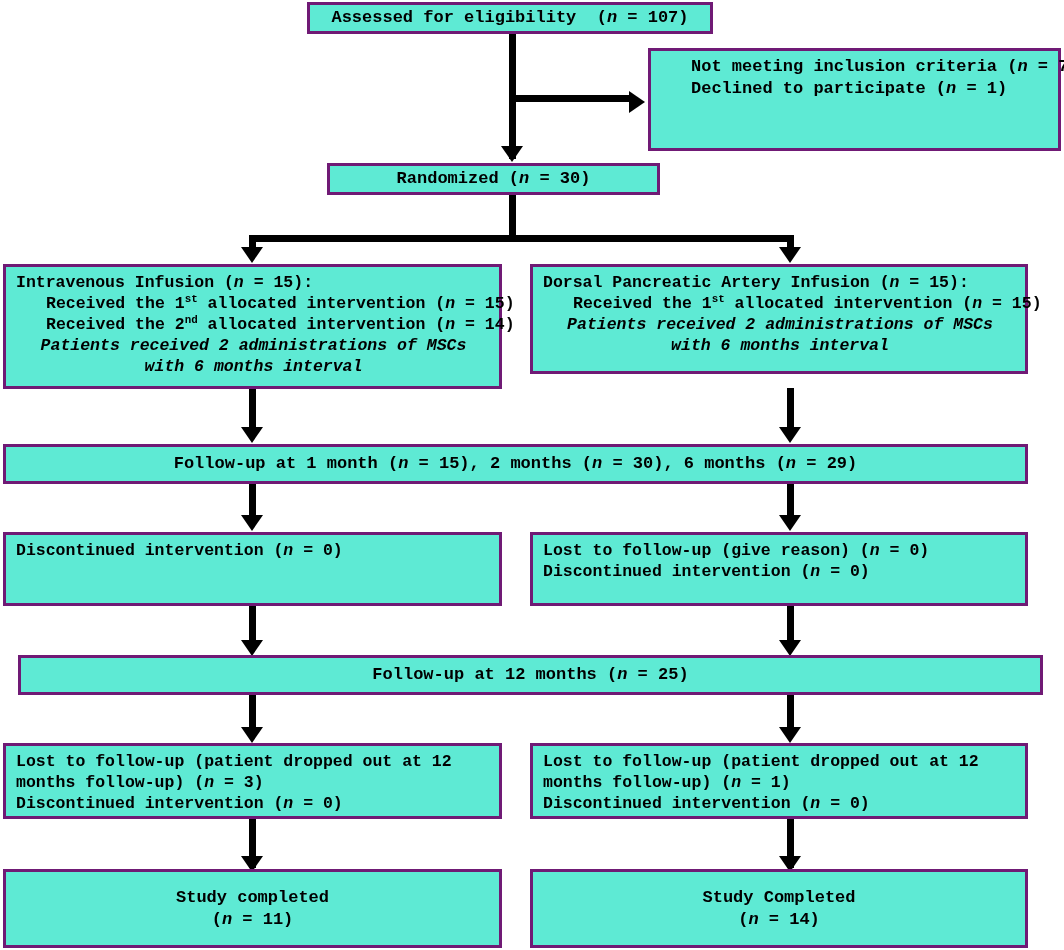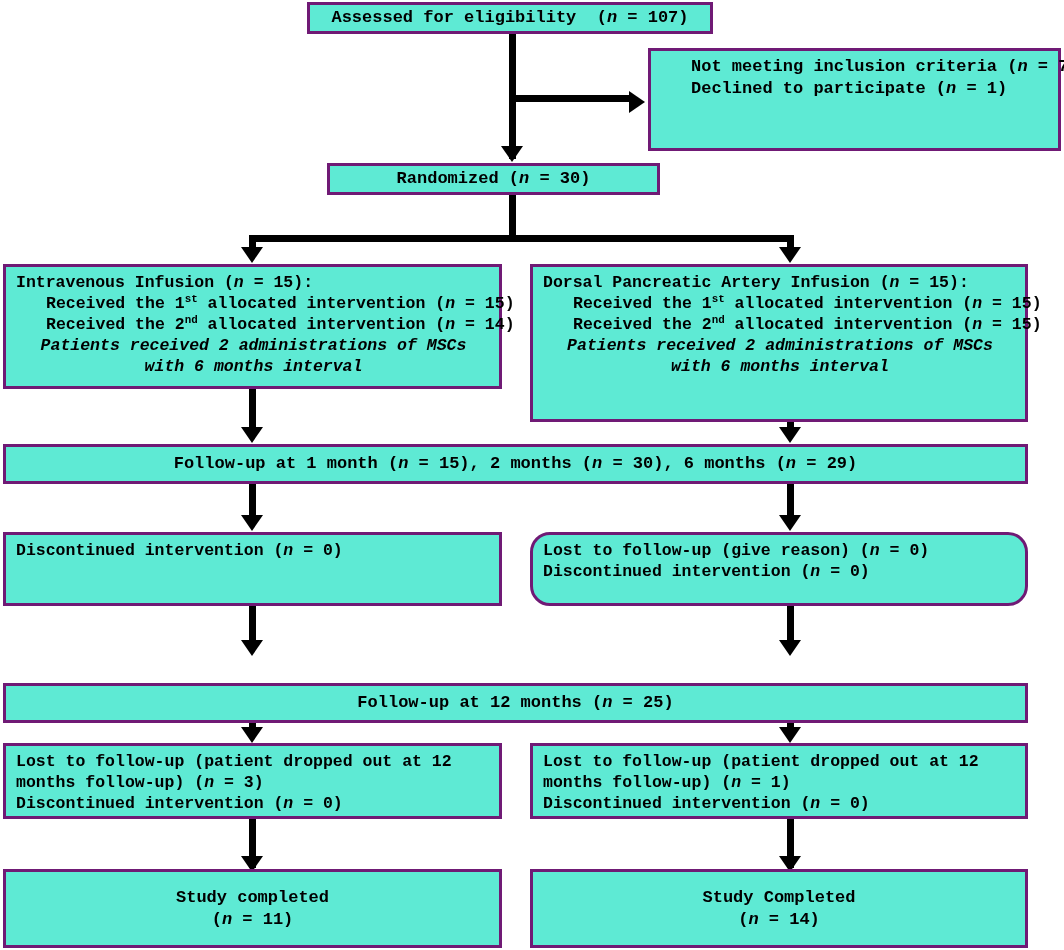--- a/index.html
+++ b/index.html
@@ -160,55 +160,52 @@
     </div>
     <div class="ln ind1">
       <span>Received the 1</span><sup>st</sup><span> allocated intervention (</span><span class="nvar">n</span><span> = 15)</span>
     </div>
     <div class="ln ind1">
       <span>Received the 2</span><sup>nd</sup><span> allocated intervention (</span><span class="nvar">n</span><span> = 14)</span>
     </div>
     <div class="ital">Patients received 2 administrations of MSCs with  6 months interval</div>
   </div>
 
-  <div class="box pad" style="left:530px; top:264px; width:498px; height:158px; font-size:16.5px;">
+  <div class="box pad" style="left:530px; top:264px; width:498px; height:110px; font-size:16.5px;">
     <div class="ln">
       <span>Dorsal Pancreatic Artery Infusion (</span><span class="nvar">n</span><span> = 15):</span>
     </div>
     <div class="ln ind1">
       <span>Received the 1</span><sup>st</sup><span> allocated intervention (</span><span class="nvar">n</span><span> = 15)</span>
     </div>
-    <div class="ln ind1">
-      <span>Received the 2</span><sup>nd</sup><span> allocated intervention (</span><span class="nvar">n</span><span> = 15)</span>
-    </div>
     <div class="ital">Patients received 2 administrations of MSCs with  6 months interval</div>
   </div>
 
   <div class="box center" style="left:3px; top:444px; width:1025px; height:40px; font-size:17px;">
     <div class="ln">
       <span>Follow-up at 1 month (</span><span class="nvar">n</span><span> = 15), 2 months (</span><span class="nvar">n</span><span> = 30), 6 months (</span><span class="nvar">n</span><span> = 29)</span>
     </div>
   </div>
 
   <div class="box pad" style="left:3px; top:532px; width:499px; height:74px; font-size:16.5px;">
     <div class="ln">
       <span>Discontinued intervention (</span><span class="nvar">n</span><span> = 0)</span>
     </div>
   </div>
 
-  <div class="box pad" style="left:530px; top:532px; width:498px; height:74px; font-size:16.5px;border-radius:20px;">
+  <div class="box pad" style="left:530px; top:532px; width:498px; height:74px; font-size:16.5px;">
     <div class="ln">
       <span>Lost to follow-up  (give reason) (</span><span class="nvar">n</span><span> = 0)</span>
     </div>
     <div class="ln">
       <span>Discontinued intervention (</span><span class="nvar">n</span><span> = 0)</span>
     </div>
   </div>
 
-  <div class="box center" style="left:3px; top:655px; width:1025px; height:40px; font-size:17px;margin-top:28px;">
+  <div class="box center" style="left:18px; top:655px; width:1025px; height:40px; font-size:17px;">
     <div class="ln">
       <span>Follow-up at 12 months (</span><span class="nvar">n</span><span> = 25)</span>
     </div>
   </div>
 
   <div class="box pad" style="left:3px; top:743px; width:499px; height:76px; font-size:16.5px;">
     <div>
       <span>Lost to follow-up  (patient dropped out at 12 months follow-up)  (</span><span class="nvar">n</span><span> = 3)</span>
     </div>
     <div class="ln">

